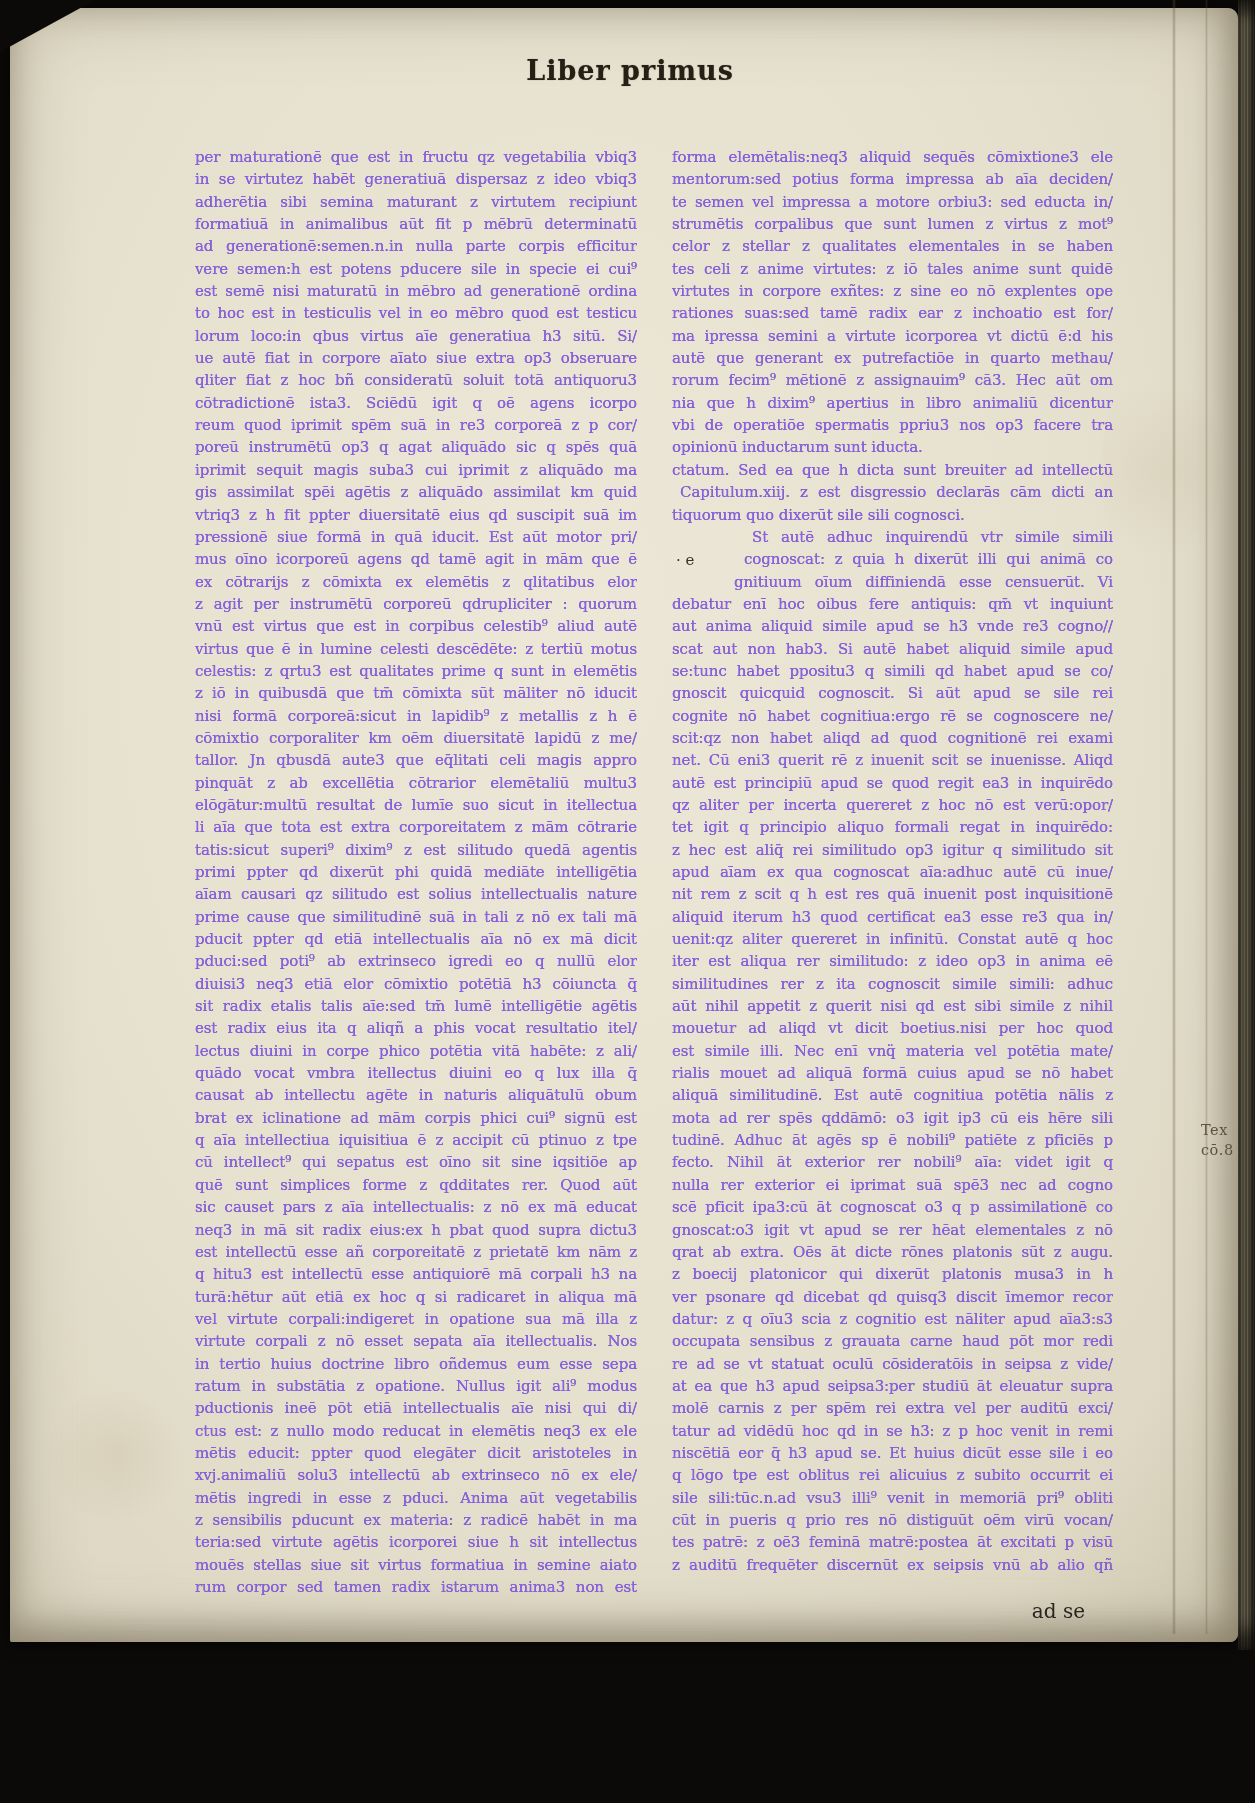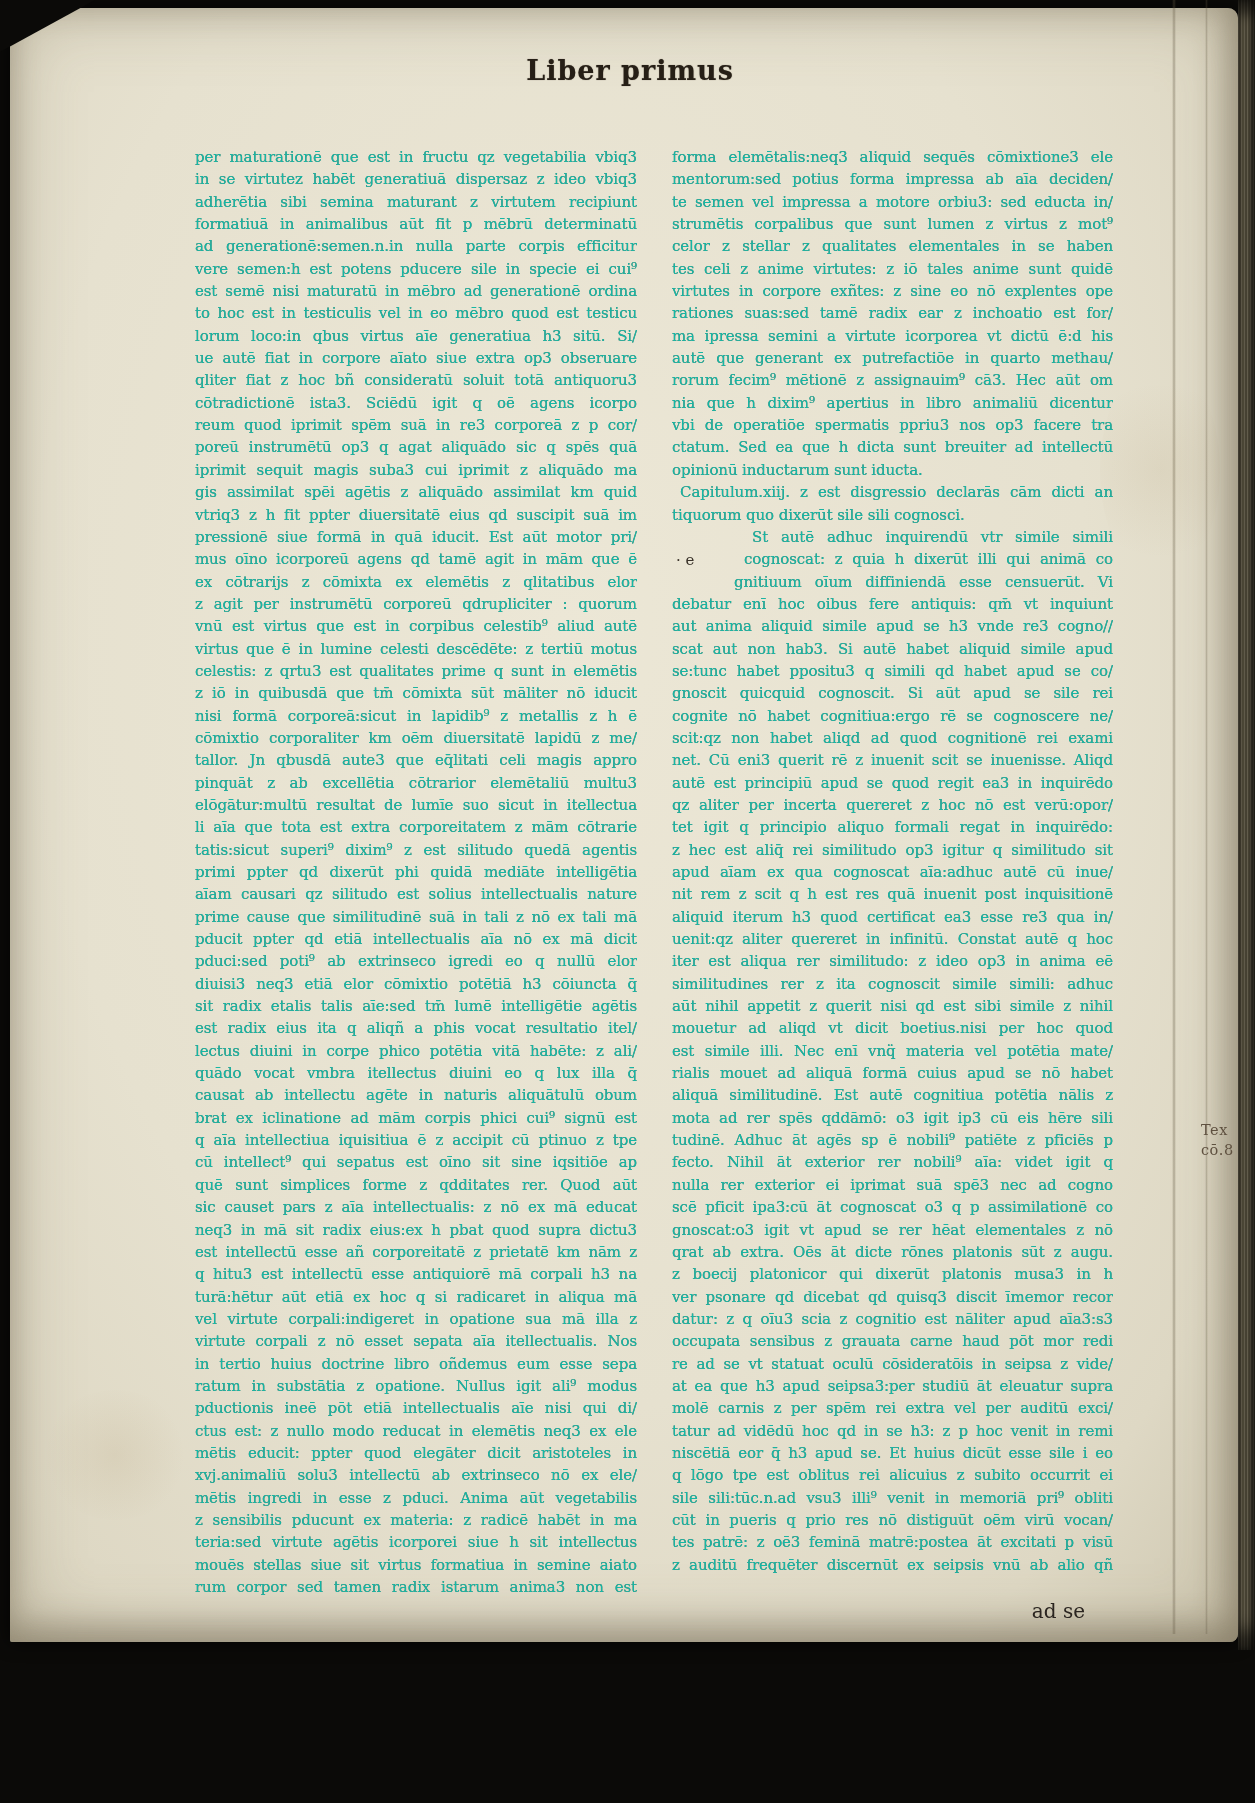--- a/index.html
+++ b/index.html
@@ -20,21 +20,21 @@
       box-shadow:inset 0 14px 14px rgba(0,0,0,.65), inset 0 -20px 18px rgba(0,0,0,.7), inset -4px 0 6px rgba(0,0,0,.55);}
   #corner-shadow{position:absolute;left:0;top:0;width:95px;height:52px;background:#0b0a08;
       clip-path:polygon(0 0,95px 0,0 52px);}
   .stain{position:absolute;border-radius:50%;pointer-events:none;}
   #stain-1{left:40px;top:1390px;width:150px;height:130px;background:radial-gradient(circle,rgba(150,120,70,.10),rgba(150,120,70,0) 70%);}
   #stain-2{left:1100px;top:360px;width:120px;height:220px;background:radial-gradient(circle,rgba(140,110,60,.08),rgba(140,110,60,0) 70%);}
   
   #running-title{position:absolute;left:195px;top:55px;width:870px;text-align:center;
       font-size:27px;font-weight:bold;letter-spacing:1px;color:#261f16;
       text-shadow:0 0 1px rgba(45,35,20,.55);}
-  .col{position:absolute;top:146px;color:#14b8a6;font-size:15px;letter-spacing:-.1px;
+  .col{position:absolute;top:146px;color:#8b5cf6;font-size:15px;letter-spacing:-.1px;
        text-shadow:0 0 .5px rgba(45,35,25,.65);}
   #col-left{left:195px;width:442px;}
   #col-right{left:672px;width:441px;}
   .line{box-sizing:border-box;width:100%;height:22.35px;line-height:22.35px;
         text-align:justify;text-align-last:justify;overflow:hidden;}
   #guide-letter{position:absolute;left:676px;top:551px;font-size:15px;color:#3a332a;}
   #catchword{position:absolute;left:672px;top:1599px;width:441px;text-align:right;
        padding-right:28px;box-sizing:border-box;font-size:20px;color:#2b2520;}
   #margin-note{position:absolute;left:1201px;top:1120px;font-size:14.5px;line-height:20px;
        color:#5f5140;letter-spacing:.5px;}
@@ -127,22 +127,22 @@
       <div class="line">strumētis corpalibus que sunt lumen z virtus z mot⁹</div>
       <div class="line">celor z stellar z qualitates elementales in se haben</div>
       <div class="line">tes celi z anime virtutes: z iō tales anime sunt quidē</div>
       <div class="line">virtutes in corpore exñtes: z sine eo nō explentes ope</div>
       <div class="line">rationes suas:sed tamē radix ear z inchoatio est for/</div>
       <div class="line">ma ipressa semini a virtute icorporea vt dictū ē:d his</div>
       <div class="line">autē que generant ex putrefactiōe in quarto methau/</div>
       <div class="line">rorum fecim⁹ mētionē z assignauim⁹ cā3. Hec aūt om</div>
       <div class="line">nia que h dixim⁹ apertius in libro animaliū dicentur</div>
       <div class="line">vbi de operatiōe spermatis ppriu3 nos op3 facere tra</div>
+      <div class="line" style="text-align-last: left;">opinionū inductarum sunt iducta.</div>
       <div class="line">ctatum. Sed ea que h dicta sunt breuiter ad intellectū</div>
-      <div class="line" style="text-align-last: left;">opinionū inductarum sunt iducta.</div>
       <div class="line" style="padding-left: 8px;">Capitulum.xiij. z est disgressio declarās cām dicti an</div>
       <div class="line" style="text-align-last: left;">tiquorum quo dixerūt sile sili cognosci.</div>
       <div class="line" style="padding-left: 80px;">St autē adhuc inquirendū vtr simile simili</div>
       <div class="line" style="padding-left: 72px;">cognoscat: z quia h dixerūt illi qui animā co</div>
       <div class="line" style="padding-left: 62px;">gnitiuum oīum diffiniendā esse censuerūt. Vi</div>
       <div class="line">debatur enī hoc oibus fere antiquis: qm̄ vt inquiunt</div>
       <div class="line">aut anima aliquid simile apud se h3 vnde re3 cogno//</div>
       <div class="line">scat aut non hab3. Si autē habet aliquid simile apud</div>
       <div class="line">se:tunc habet ppositu3 q simili qd habet apud se co/</div>
       <div class="line">gnoscit quicquid cognoscit. Si aūt apud se sile rei</div>

